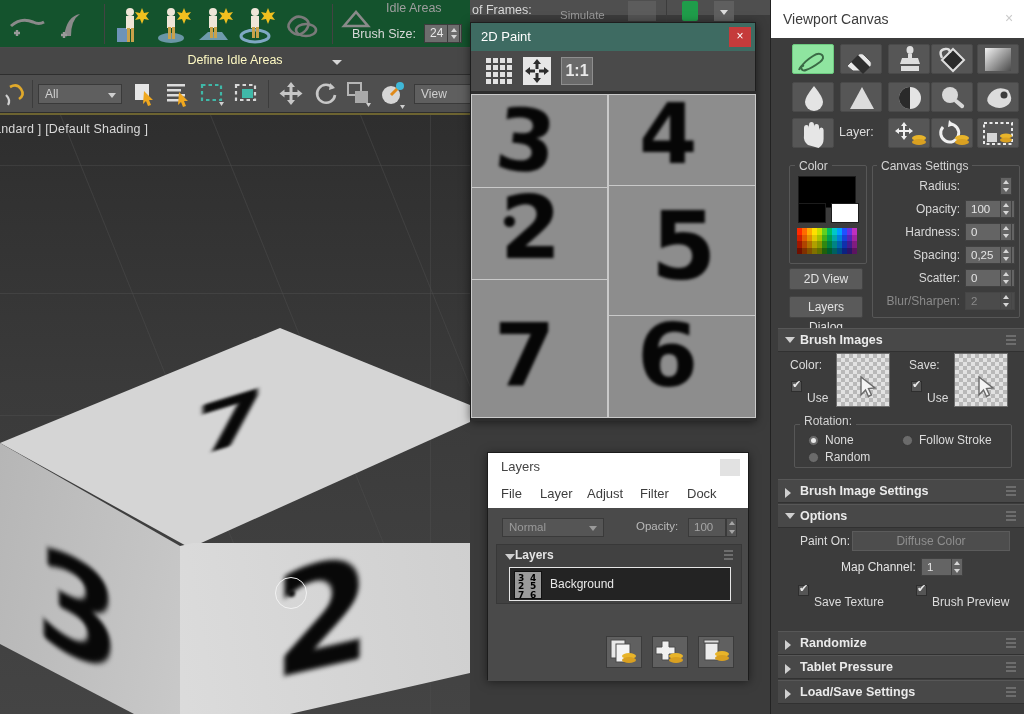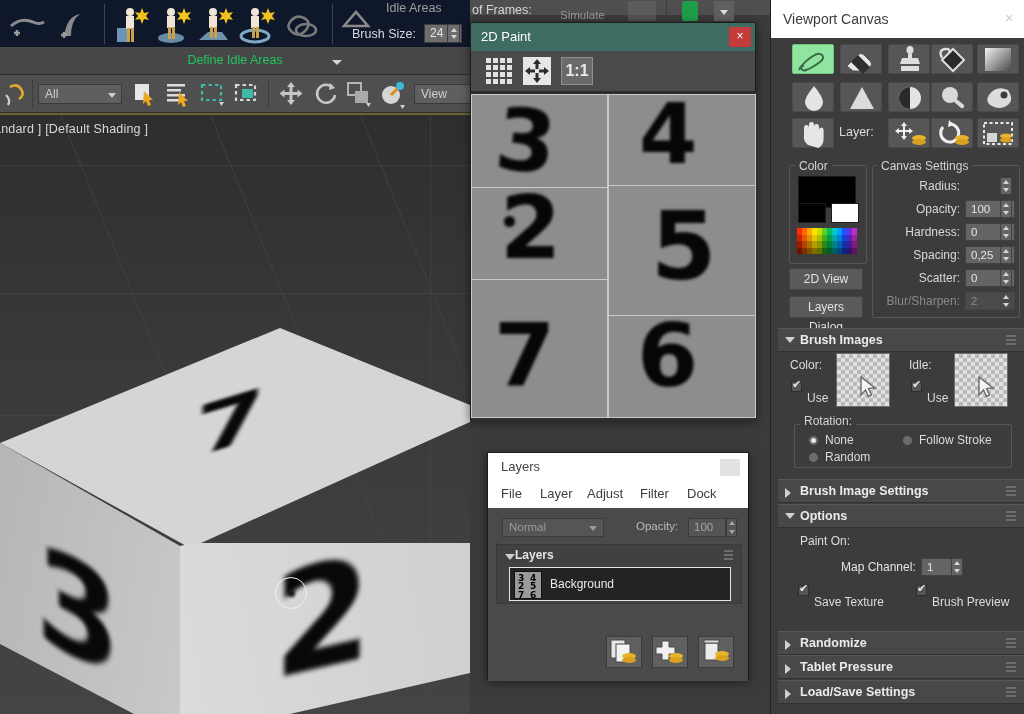--- a/index.html
+++ b/index.html
@@ -4,39 +4,39 @@
 <style>
   * { box-sizing: border-box; margin:0; padding:0; }
   html,body{ width:1024px; height:714px; overflow:hidden; background:#2b2b2b;
     font-family:"Liberation Sans", sans-serif; }
   #root{ position:relative; width:1024px; height:714px; }
 
   
   .max-bg{ position:absolute; inset:0; background:#3b3b3b; }
 
   .populate-bar{ position:absolute; left:0; top:0; width:470px; height:48px;
-     background:#0f172a; border-bottom:1px solid #4a4a4a; }
+     background:#14532d; border-bottom:1px solid #4a4a4a; }
   .pb-sep{ position:absolute; top:4px; width:1px; height:40px; background:#434343; }
   .pb-icon{ position:absolute; top:4px; width:42px; height:42px; }
   .idle-label{ position:absolute; color:#9e9e9e; font-size:12.5px; }
   .brush-size-lbl{ position:absolute; left:352px; top:27px; color:#d8d8d8; font-size:12.5px; }
   .brush-size-field{ position:absolute; left:424px; top:24px; width:38px; height:19px;
      background:#6d6d6d; border:1px solid #3c3c3c; color:#e8e8e8; font-size:12px;
      line-height:17px; padding-left:5px; }
   .spin{ position:absolute; width:13px; height:19px; background:#6d6d6d;
      border:1px solid #3c3c3c; }
   .spin::before,.spin::after{ content:""; position:absolute; left:3px; width:0;height:0;
      border-left:3px solid transparent; border-right:3px solid transparent; }
   .spin::before{ top:3px; border-bottom:4px solid #d6d6d6; }
   .spin::after{ bottom:3px; border-top:4px solid #d6d6d6; }
 
   .define-bar{ position:absolute; left:0; top:48px; width:470px; height:27px;
      background:#474747; border-bottom:1px solid #2e2e2e; }
   .define-bar .txt{ position:absolute; left:0; right:0; top:5px; text-align:center;
-     color:#22c55e; font-size:12.5px; }
+     color:#fef9c3; font-size:12.5px; }
   .define-bar .cheV{ position:absolute; left:332px; top:12px; width:0;height:0;
      border-left:5px solid transparent; border-right:5px solid transparent;
      border-top:5px solid #d6d6d6; }
 
   .tb2{ position:absolute; left:0; top:75px; width:470px; height:38px;
      background:#4f4f4f; border-bottom:1px solid #2e2e2e; }
   .tb2 .sep{ position:absolute; top:5px; width:1px; height:28px; background:#3c3c3c; }
   .tb-btn{ position:absolute; top:4px; width:30px; height:30px; }
   .combo{ position:absolute; height:20px; background:#5f5f5f; border:1px solid #3a3a3a;
      color:#d0d0d0; font-size:12px; line-height:18px; padding-left:6px; }
@@ -710,21 +710,21 @@
 <span style="position:absolute;left:790px;top:358px;color:#dcdcdc;font-size:12px;">Color:</span>
 <div class="chk" style="left:791px;top:379px;">
   <span class="bx on"></span>
       <span class="lb">Use</span>
 </div>
 <div class="bimg" style="left:836px;top:353px;">
   <svg width="52" height="52" viewBox="0 0 52 52" style="position:absolute;left:0;top:0;">
     <path d="M24 23 l0 18 4.5 -5 3 6.5 3 -1.5 -3 -6.5 6.5 -0.5z" fill="#f4f4f4" stroke="#6a6a6a" stroke-width="1.4"></path>
       </svg>
 </div>
-<span style="position:absolute;left:909px;top:358px;color:#dcdcdc;font-size:12px;">Idle:</span>
+<span style="position:absolute;left:909px;top:358px;color:#dcdcdc;font-size:12px;">Save:</span>
 <div class="chk" style="left:911px;top:379px;">
   <span class="bx on"></span>
       <span class="lb">Use</span>
 </div>
 <div class="bimg" style="left:954px;top:353px;">
   <svg width="52" height="52" viewBox="0 0 52 52" style="position:absolute;left:0;top:0;">
     <path d="M24 23 l0 18 4.5 -5 3 6.5 3 -1.5 -3 -6.5 6.5 -0.5z" fill="#f4f4f4" stroke="#6a6a6a" stroke-width="1.4"></path>
       </svg>
 </div>
 
@@ -748,20 +748,21 @@
   <span class="lb">Brush Image Settings</span>
   <div class="grip"></div>
 </div>
 
 <div class="rollout" style="top:504px;">
   <div class="tri tri-d"></div>
   <span class="lb">Options</span>
   <div class="grip"></div>
 </div>
 <span style="position:absolute;left:800px;top:534px;color:#dcdcdc;font-size:12px;">Paint On:</span>
+<div class="paint-on-field">Diffuse Color</div>
 <span style="position:absolute;left:841px;top:560px;color:#e5e5e5;font-size:12px;">Map Channel:</span>
 <div class="bs-field" style="left:921px;top:558px;width:36px;">1</div>
 <div class="bs-spin" style="left:951px;top:558px;"></div>
 <div class="chk" style="left:798px;top:583px;">
   <span class="bx on"></span>
       <span class="lb">Save Texture</span>
 </div>
 <div class="chk" style="left:916px;top:583px;">
   <span class="bx on"></span>
       <span class="lb">Brush Preview</span>

